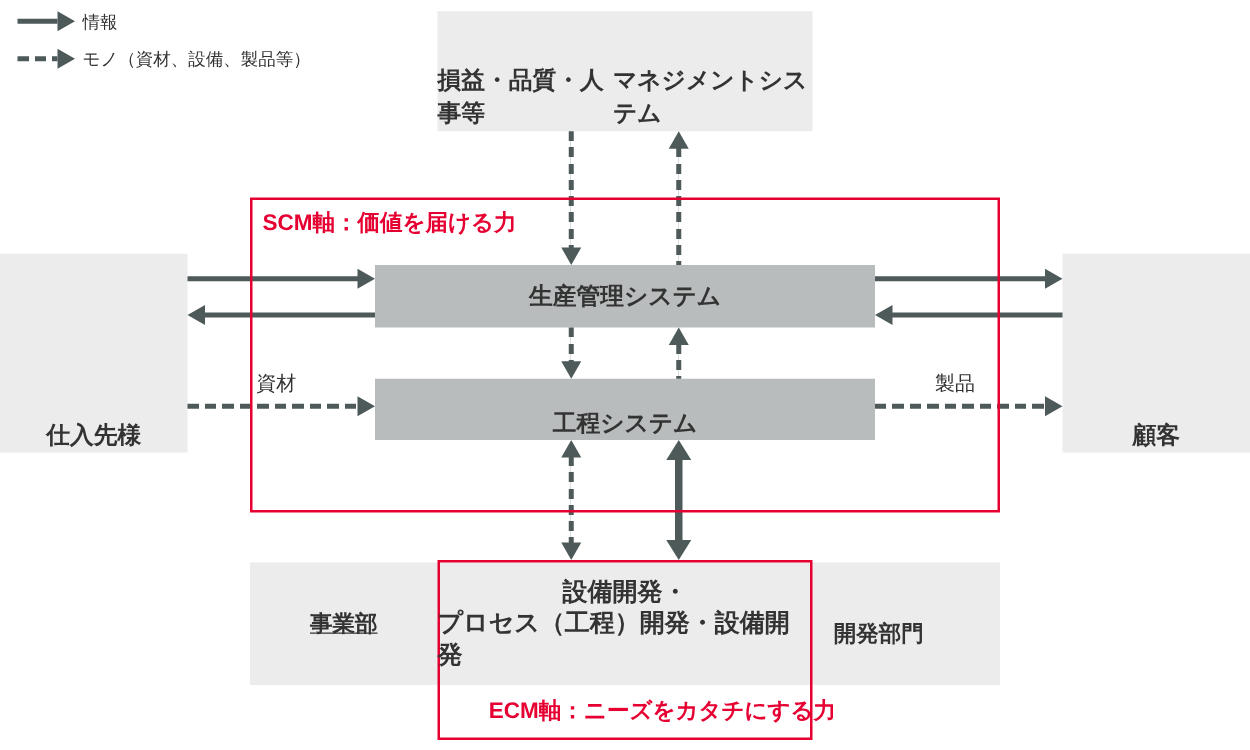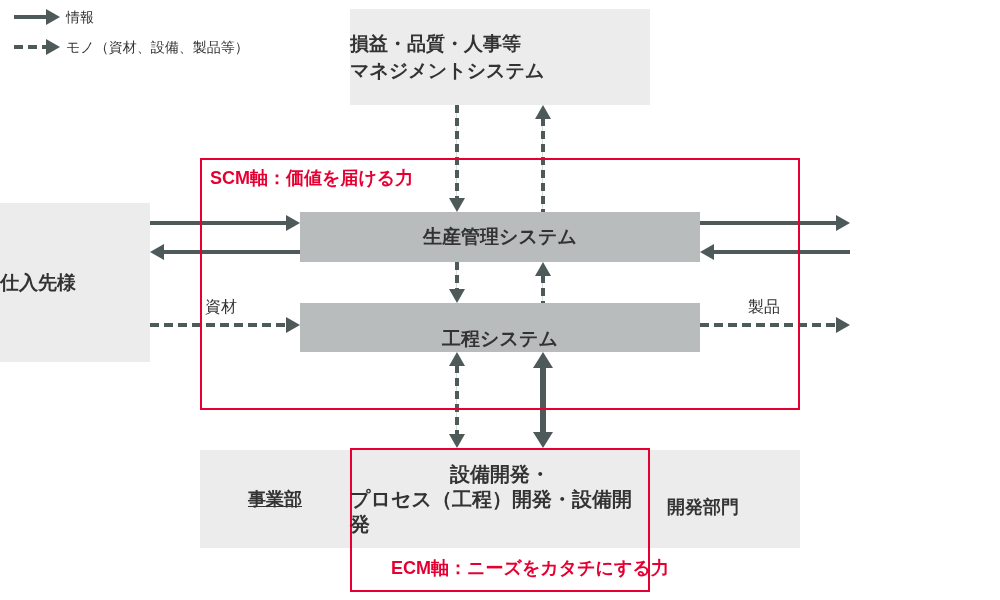--- a/index.html
+++ b/index.html
@@ -6,22 +6,22 @@
     --accent-red:#e60032;
     --arrow-gray:#4e5a5a;
     --box-light:#ececec;
     --bar-gray:#b9bcbc;
     --text-dark:#333333;
   }
   html,body{margin:0;padding:0;}
   body{font-family:"Liberation Sans","DejaVu Sans",sans-serif;background:#ffffff;}
   .stage{position:relative;width:1000px;height:600px;background:#ffffff;overflow:hidden;}
 
-  .box{position:absolute;background:var(--box-light);display:flex;flex-direction:column;
-       align-items:flex-start;justify-content:center;color:var(--text-dark);z-index:10;}
+  .box{position:absolute;background:var(--box-light);display:flex;flex-direction:row;
+       align-items:flex-end;justify-content:center;color:var(--text-dark);z-index:10;}
   .box .t1{font-size:19px;font-weight:bold;line-height:27px;}
 
   .bar{position:absolute;background:var(--bar-gray);display:flex;align-items:center;
        justify-content:center;font-size:19px;font-weight:bold;color:var(--text-dark);z-index:15;}
 
   .axis-box{position:absolute;border:2px solid var(--accent-red);box-sizing:border-box;
             background:transparent;z-index:30;pointer-events:none;}
   .axis-label{position:absolute;color:var(--accent-red);font-size:18px;font-weight:bold;z-index:40;}
 
   .line-h{position:absolute;height:4px;background:var(--arrow-gray);z-index:20;}
@@ -60,20 +60,23 @@
   <div class="head right" style="left:46px;top:39px;"></div>
   <div class="legend-label" style="left:66px;top:39px;">モノ（資材、設備、製品等）</div>
 
   <div class="box" style="left:350px;top:9px;width:300px;height:96px;">
     <div class="t1">損益・品質・人事等</div>
     <div class="t1">マネジメントシステム</div>
   </div>
 
   <div class="box" style="left:0px;top:203px;width:150px;height:159px;">
     <div class="t1">仕入先様</div>
+  </div>
+  <div class="box" style="left:850px;top:203px;width:150px;height:159px;">
+    <div class="t1">顧客</div>
   </div>
 
   <div class="bar" style="left:300px;top:212px;width:400px;height:50px;">
     <span>生産管理システム</span>
   </div>
   <div class="bar" style="left:300px;top:303px;width:400px;height:49px;align-items:flex-end;">
     <span>工程システム</span>
   </div>
 
   <div class="box" style="left:200px;top:450px;width:600px;height:98px;"></div>

